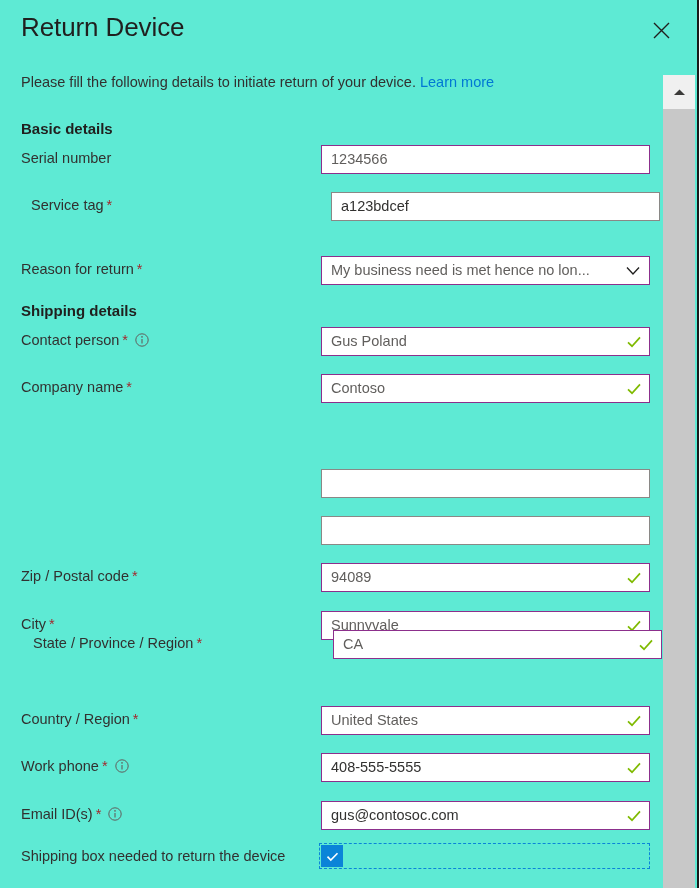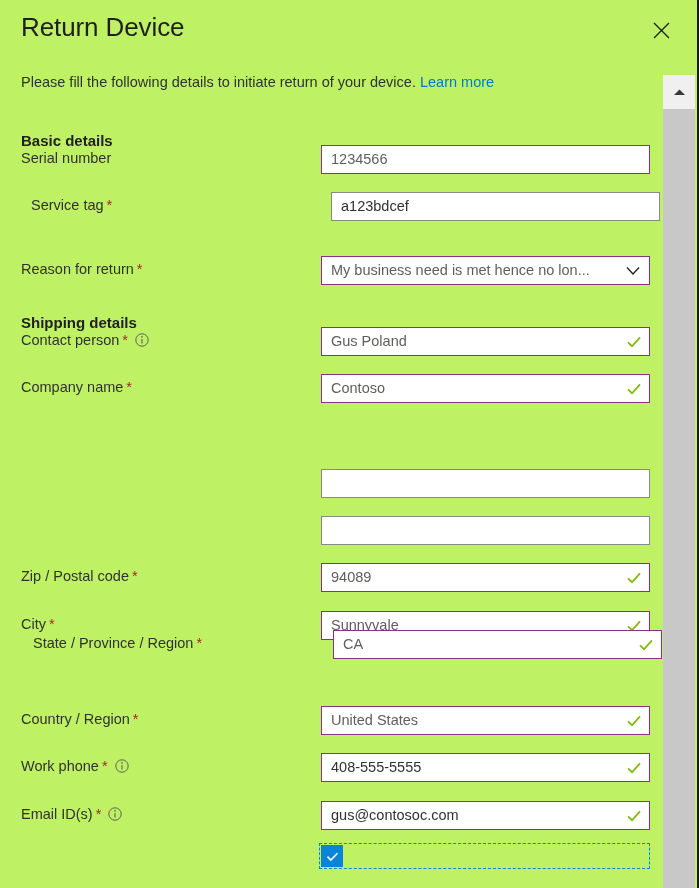--- a/index.html
+++ b/index.html
@@ -8,21 +8,21 @@
     background: #ffffff;
   }
   body {
     font-family: "Liberation Sans", sans-serif;
     -webkit-font-smoothing: antialiased;
   }
   .panel {
     position: relative;
     width: 699px;
     height: 888px;
-    background: #bef264;
+    background: #5eead4;
     overflow: hidden;
     box-sizing: border-box;
     border-right: 2px solid #1a1a1a;
   }
   
   .header {
     position: absolute;
     left: 0; top: 0;
     width: 699px;
     height: 62px;
@@ -66,21 +66,20 @@
     cursor: pointer;
   }
 
   
   .section-head {
     position: absolute;
     left: 21px;
     font-size: 15px;
     font-weight: 700;
     color: #201f1e;
-    margin-top: 12px;
   }
 
   
   .row {
     position: absolute;
     left: 0;
     width: 699px;
     height: 30px;
   }
   .lbl {
@@ -403,20 +402,21 @@
       <div class="val">gus@contosoc.com</div>
       <span class="check-ok">
           <svg width="16" height="16" viewBox="0 0 16 16">
             <path d="M2 8.4 L6 12.2 L14 3.4" stroke="#7fba00" stroke-width="1.7" fill="none"></path>
           </svg>
         </span>
     </div>
   </div>
 
   <div class="cb-row">
+    <div class="cb-label">Shipping box needed to return the device</div>
     <div class="cb-focus"></div>
     <div class="cb-box">
       <span>
         <svg width="15" height="15" viewBox="0 0 15 15">
           <path d="M2.5 7.6 L5.8 11 L12.5 4.2" stroke="#ffffff" stroke-width="1.6" fill="none"></path>
         </svg>
       </span>
     </div>
   </div>
 

